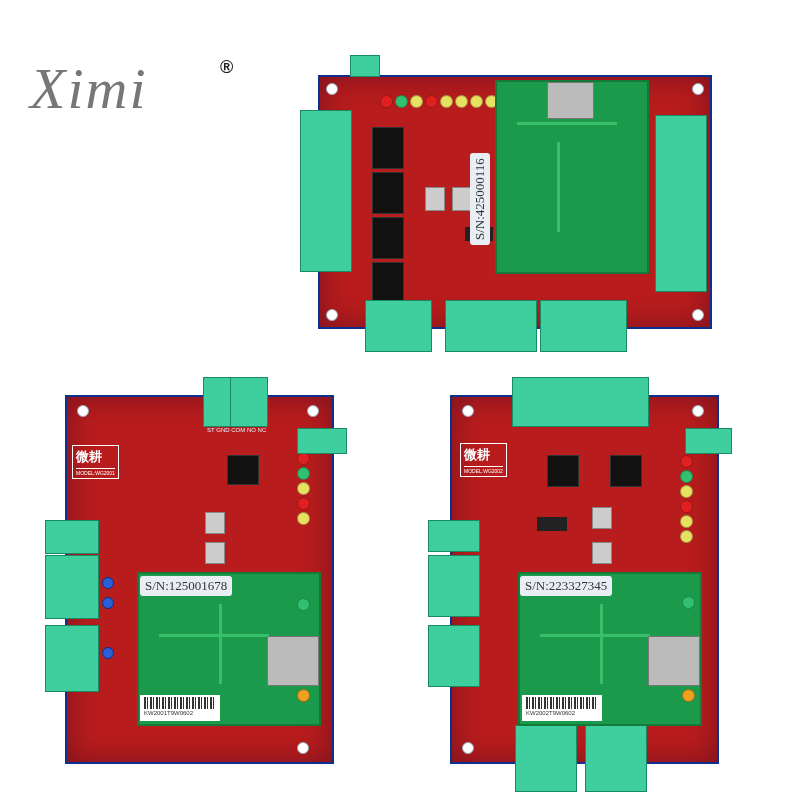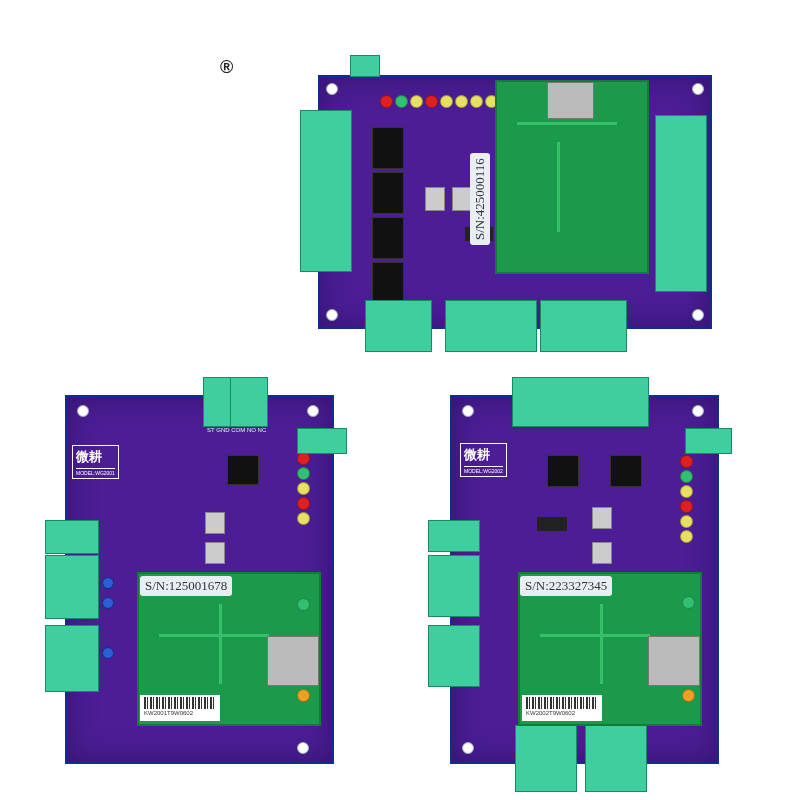--- a/index.html
+++ b/index.html
@@ -1,21 +1,21 @@
 <!DOCTYPE html>
 <html><head>
 <meta charset="utf-8">
 <style>
   html,body{margin:0;padding:0;background:#fff;}
   body{width:800px;height:800px;position:relative;overflow:hidden;font-family:"Liberation Sans",sans-serif;}
   .abs{position:absolute;}
   .logo{left:30px;top:55px;width:210px;height:70px;}
   .logo-text{font-family:"Liberation Serif",serif;font-style:italic;font-size:58px;color:#777;letter-spacing:2px;position:absolute;left:0;top:0;}
   .logo-reg{position:absolute;left:190px;top:2px;font-size:18px;font-weight:bold;color:#222;}
-  .board{background:#4c1d95;border:2px solid #0f2f8f;box-shadow:inset 0 0 30px rgba(0,0,40,0.35);}
+  .board{background:#b91c1c;border:2px solid #0f2f8f;box-shadow:inset 0 0 30px rgba(0,0,40,0.35);}
   .hole{position:absolute;width:10px;height:10px;border-radius:50%;background:#fff;border:1px solid #9ab;}
   .term{position:absolute;background:#3fcf9f;border:1px solid #1a8a66;}
   .pcb{position:absolute;background:#1c9a4c;border:2px solid #137a3a;}
   .trace{position:absolute;background:#37bf6a;}
   .sn{position:absolute;background:#e9eef4;color:#333;font-family:"Liberation Serif",serif;font-size:13px;padding:2px 5px;border-radius:3px;white-space:nowrap;}
   .barcode{position:absolute;background:#fff;}
   .barcode .bars{height:12px;margin:2px 4px 0 4px;background:repeating-linear-gradient(90deg,#333 0 2px,#fff 2px 3px,#333 3px 4px,#fff 4px 6px);}
   .barcode .bc-text{font-size:6px;color:#333;margin:1px 4px;}
   .led{position:absolute;width:11px;height:11px;border-radius:50%;border:1px solid rgba(0,0,0,0.3);}
   .relay{position:absolute;background:#111;border:1px solid #333;}
@@ -25,20 +25,21 @@
   .cap{position:absolute;width:10px;height:10px;border-radius:50%;background:#2a5fd8;border:1px solid #0e2c88;}
   .brand{position:absolute;border:1px solid #fff;color:#fff;font-size:9px;padding:2px 3px;}
   .brand .cn{font-size:13px;font-weight:bold;}
   .brand .model{font-size:5px;border-top:1px solid #fff;margin-top:2px;padding-top:1px;}
   .silk{position:absolute;color:#e8eeff;font-size:6px;}
 </style>
 </head>
 <body>
 
 <div class="abs logo">
+  <span class="logo-text">Ximi</span>
   <span class="logo-reg">®</span>
 </div>
 
 <div class="abs board" style="left:318px;top:75px;width:390px;height:250px;">
   <div class="hole" style="left:6px;top:6px;"></div>
   <div class="hole" style="left:372px;top:6px;"></div>
   <div class="hole" style="left:6px;top:232px;"></div>
   <div class="hole" style="left:372px;top:232px;"></div>
 
   <div class="relay" style="left:52px;top:50px;width:30px;height:40px;"></div>

